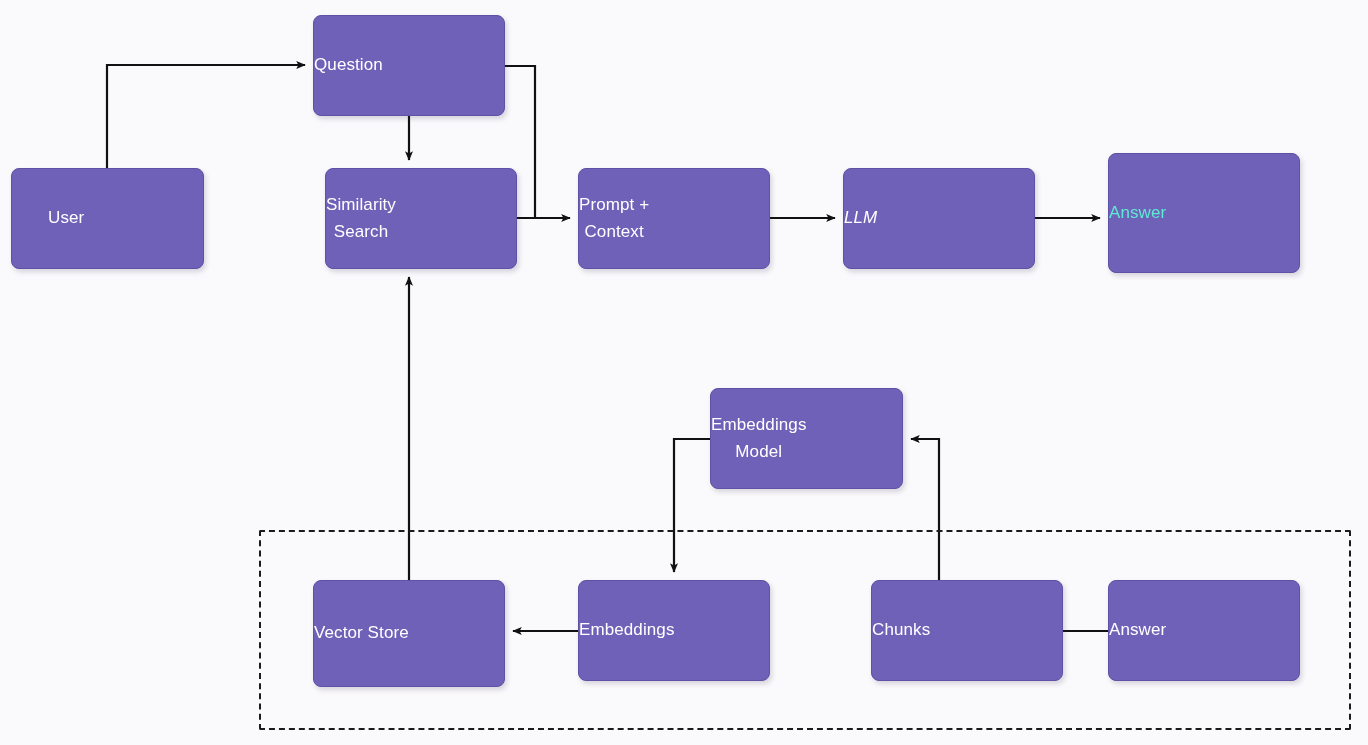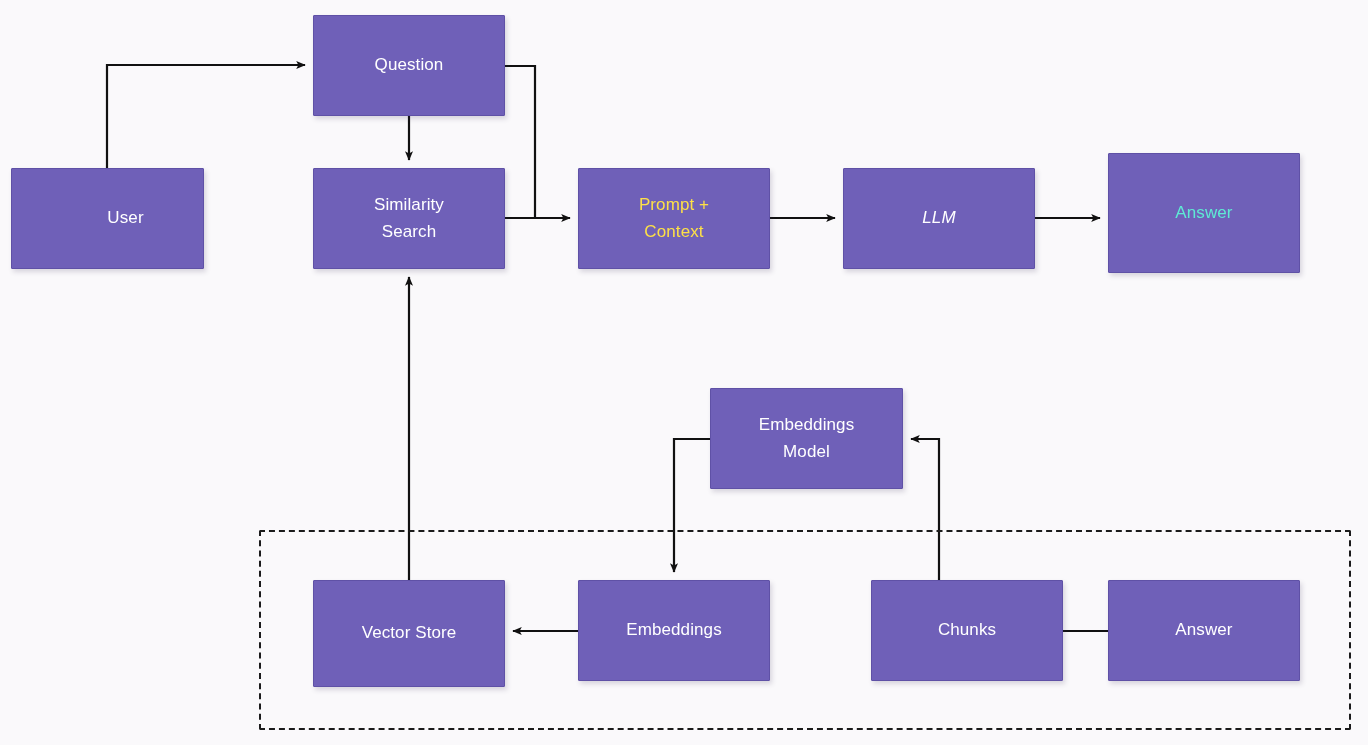--- a/index.html
+++ b/index.html
@@ -24,25 +24,24 @@
     top: 0;
     width: 1368px;
     height: 745px;
     pointer-events: none;
   }
   .node {
     position: absolute;
     box-sizing: border-box;
     background: #6f60b8;
     border: 1px solid #5f51a6;
-    border-radius: 1px;
+    border-radius: 8px;
     box-shadow: 2px 3px 5px rgba(60, 50, 90, 0.18);
     display: flex;
     align-items: center;
-    justify-content: center;
     text-align: center;
     color: #ffffff;
     font-size: 17px;
     font-weight: 400;
     line-height: 1.55;
     letter-spacing: 0.1px;
     white-space: pre-line;
     z-index: 2;
   }
   .group-box {
@@ -80,23 +79,23 @@
         <path d="M 710 439 L 674 439 L 674 572" fill="none" stroke="#111111" stroke-width="2.2" stroke-linecap="butt" stroke-linejoin="miter" marker-end="url(#arrowhead)"></path>
         <path d="M 939 580 L 939 439 L 911 439" fill="none" stroke="#111111" stroke-width="2.2" stroke-linecap="butt" stroke-linejoin="miter" marker-end="url(#arrowhead)"></path>
         <path d="M 578 631 L 513 631" fill="none" stroke="#111111" stroke-width="2.2" stroke-linecap="butt" stroke-linejoin="miter" marker-end="url(#arrowhead)"></path>
         <path d="M 1108 631 L 1043 631" fill="none" stroke="#111111" stroke-width="2.2" stroke-linecap="butt" stroke-linejoin="miter" marker-end="url(#arrowhead)"></path>
       </g>
   </svg>
 
   <div id="node-layer">
       <div class="node" style="left: 11px; top: 168px; width: 193px; height: 101px; background: rgb(111, 96, 184); color: rgb(255, 255, 255); padding-left: 36px;"><span>User</span></div>
       <div class="node" style="left: 313px; top: 15px; width: 192px; height: 101px; background: rgb(111, 96, 184); color: rgb(255, 255, 255);"><span>Question</span></div>
-      <div class="node" style="left: 313px; top: 168px; width: 192px; height: 101px; background: rgb(111, 96, 184); color: rgb(255, 255, 255);"><span>Similarity
+      <div class="node" style="left: 325px; top: 168px; width: 192px; height: 101px; background: rgb(111, 96, 184); color: rgb(255, 255, 255);"><span>Similarity
 Search</span></div>
-      <div class="node" style="left: 578px; top: 168px; width: 192px; height: 101px; background: rgb(111, 96, 184); color: #fde047;"><span>Prompt +
+      <div class="node" style="left: 578px; top: 168px; width: 192px; height: 101px; background: rgb(111, 96, 184); color: #ffffff;"><span>Prompt +
 Context</span></div>
       <div class="node" style="left: 843px; top: 168px; width: 192px; height: 101px; background: rgb(111, 96, 184); color: rgb(255, 255, 255); font-style: italic;"><span>LLM</span></div>
       <div class="node" style="left: 1108px; top: 153px; width: 192px; height: 120px; background: rgb(111, 96, 184); color: #5eead4;"><span>Answer</span></div>
       <div class="node" style="left: 710px; top: 388px; width: 193px; height: 101px; background: rgb(111, 96, 184); color: rgb(255, 255, 255);"><span>Embeddings
 Model</span></div>
       <div class="node" style="left: 313px; top: 580px; width: 192px; height: 107px; background: rgb(111, 96, 184); color: rgb(255, 255, 255);"><span>Vector Store</span></div>
       <div class="node" style="left: 578px; top: 580px; width: 192px; height: 101px; background: rgb(111, 96, 184); color: rgb(255, 255, 255);"><span>Embeddings</span></div>
       <div class="node" style="left: 843px; top: 580px; width: 192px; height: 101px; background: rgb(111, 96, 184); color: rgb(255, 255, 255); margin-left: 28px;"><span>Chunks</span></div>
       <div class="node" style="left: 1108px; top: 580px; width: 192px; height: 101px; background: rgb(111, 96, 184); color: rgb(255, 255, 255);"><span>Answer</span></div>
     </div>

